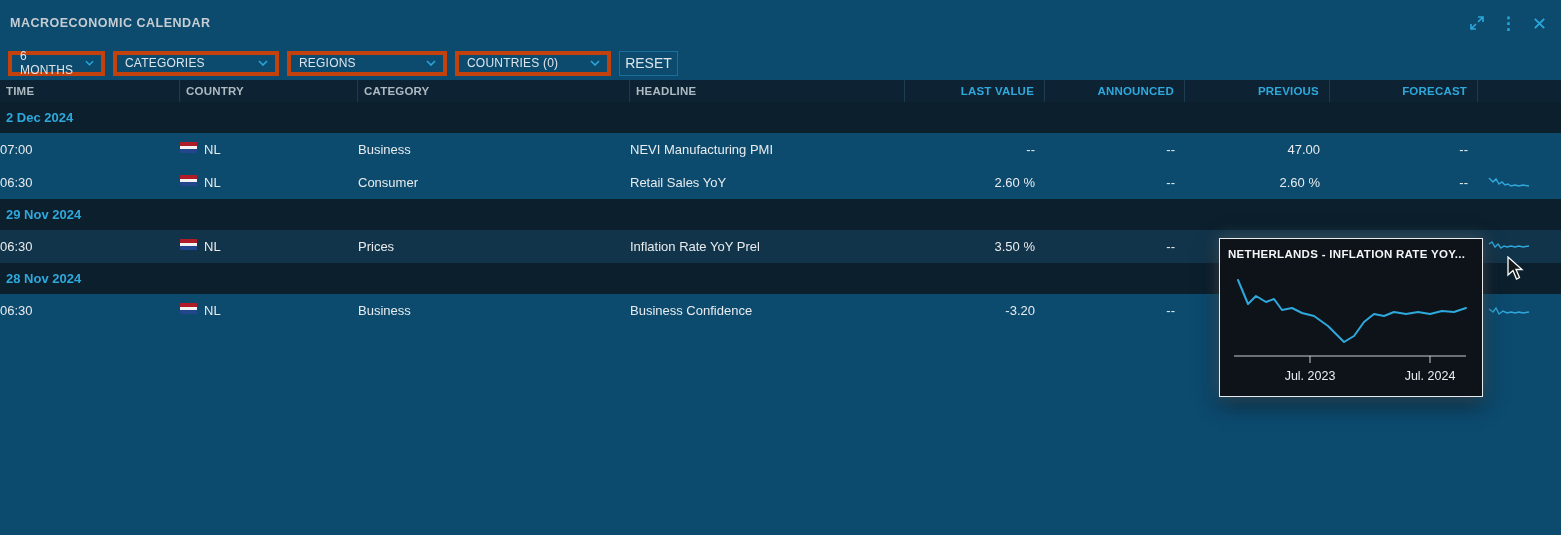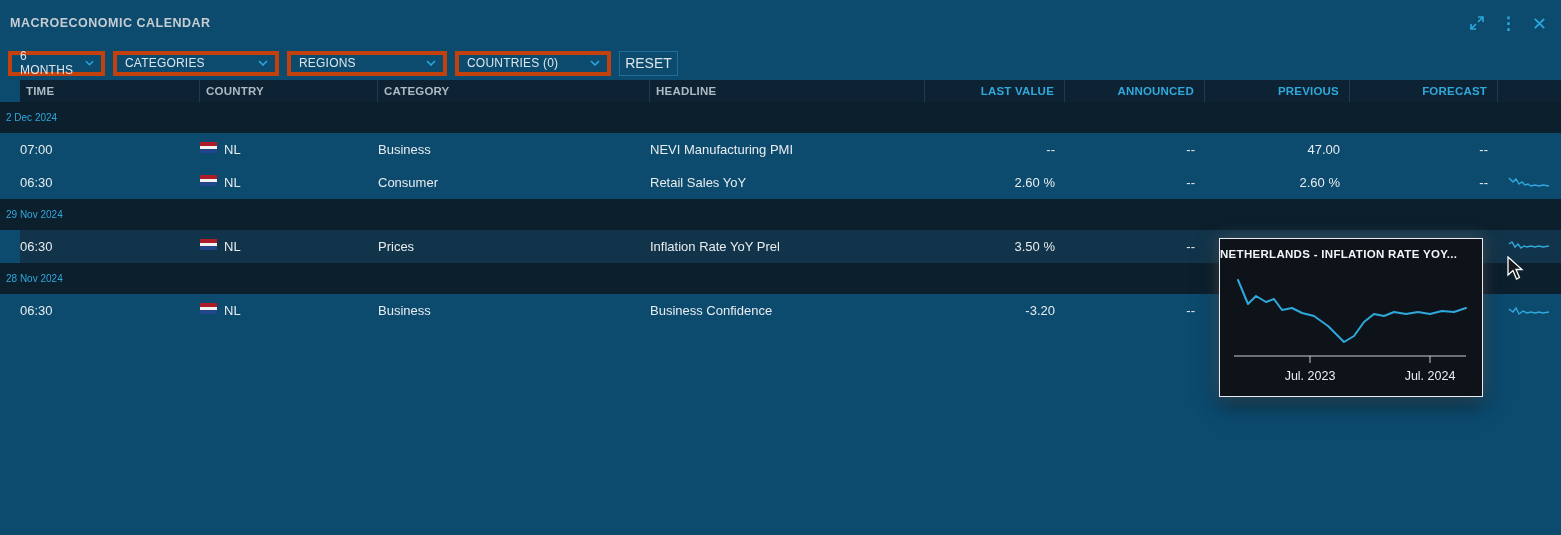--- a/index.html
+++ b/index.html
@@ -24,46 +24,46 @@
     border:4px solid #c2410c; height:25px; padding:0 7px 0 8px;
     font-size:12px; color:#dde5ea; letter-spacing:.2px; cursor:pointer; background:transparent;
   }
   .dd-period{width:97px}.dd-categories{width:166px}.dd-regions{width:160px}.dd-countries{width:156px}
   .reset-btn {
     border:1px solid #1c6e9d; height:25px; width:59px; display:flex; align-items:center; justify-content:center;
     font-size:14px; color:#dde5ea; cursor:pointer; background:transparent; font-family:inherit;
   }
 
   
-  .grid { display:grid; grid-template-columns:180px 178px 272px 275px 140px 140px 145px 148px 1fr; align-items:center;margin-left:20px; }
+  .grid { display:grid; grid-template-columns:180px 178px 272px 275px 140px 140px 145px 148px 1fr; align-items:center; }
   .thead { background:#0d2333; height:22px; font-size:11.5px; font-weight:bold; }
   .hcell { padding-left:6px; color:#aebac2; border-right:1px solid #1e3c50; height:100%; display:flex; align-items:center; letter-spacing:.2px; }
   .hcell.num { justify-content:flex-end; padding-right:10px; color:#2fa8dc; }
   .hcell.h-spark { border-right:none; }
 
   .daterow { height:31px; background:#0b1f2d; display:flex; align-items:center; padding-left:6px;
-             font-size:10px; font-weight:normal; color:#2fa8dc; }
+             font-size:13px; font-weight:bold; color:#2fa8dc; }
 
   .row { height:33px; font-size:13px; cursor:default; }
   .row.highlight { background:#12344a; }
   .cell { white-space:nowrap; overflow:hidden; }
   .cell.num { text-align:right; padding-right:10px; padding-left:0; }
   .c-country { display:flex; align-items:flex-start; gap:7px; }
   .flag-nl { width:17px; height:11px; display:inline-block; flex:0 0 auto;
              background:linear-gradient(to bottom,#ae1c28 0 33.3%,#f2f2f2 33.3% 66.6%,#21468b 66.6% 100%); }
   .c-spark { padding-left:10px; }
   .c-spark svg { display:block; }
 
   
   .tooltip {
     position:absolute; left:1219px; top:238px; width:264px; height:159px; z-index:20;
     background:#0d1319; border:1px solid #e8ebee;
     box-shadow:0 0 16px rgba(255,255,255,.22), 0 6px 20px rgba(0,0,0,.65);
   }
-  .tooltip-title { padding:9px 0 2px; font-size:11.5px; font-weight:bold; color:#f3f5f7;
+  .tooltip-title { padding:9px 8px 2px; font-size:11.5px; font-weight:bold; color:#f3f5f7;
                    letter-spacing:.3px; white-space:nowrap; overflow:hidden; }
   .tchart { display:block; margin-top:2px; }
 
   
   .cursor { position:absolute; left:1506px; top:256px; z-index:30; pointer-events:none; }
 </style>
 </head>
 <body>
 
 <div class="app">

